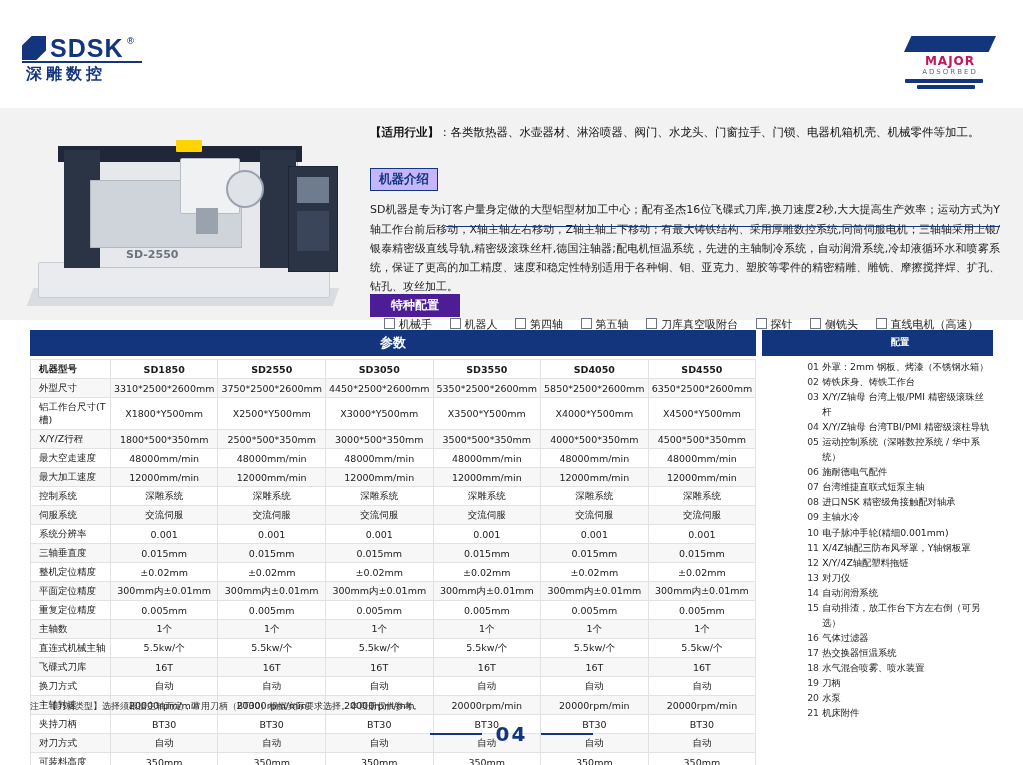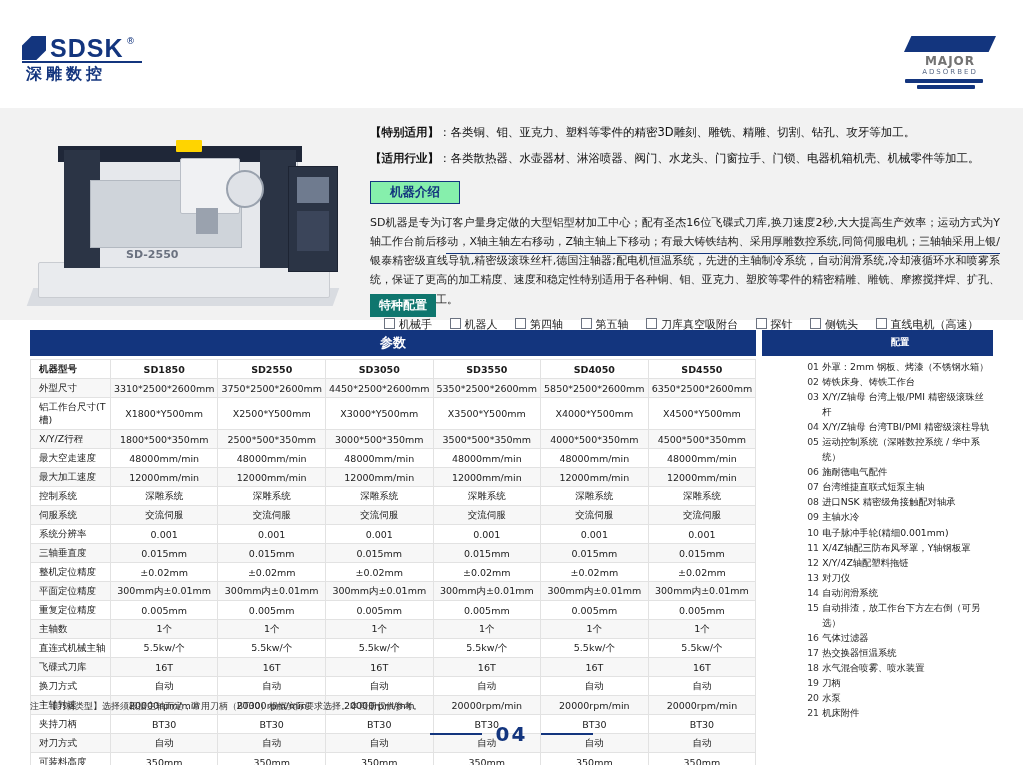--- a/index.html
+++ b/index.html
@@ -44,21 +44,21 @@
   .band-sk1{position:absolute;left:588px;top:0;width:34px;height:44px;background:#13357e;
     clip-path:polygon(22px 0,100% 0,calc(100% - 22px) 100%,0 100%);}
   .band-sk2{position:absolute;left:620px;top:0;width:26px;height:44px;background:#13357e;
     clip-path:polygon(22px 0,100% 0,calc(100% - 22px) 100%,0 100%);}
 
   .major{position:absolute;right:18px;top:36px;width:110px;height:58px;text-align:center;}
   .major .m-top{
     width:92px;height:16px;margin:0 auto;
     background:#13357e;clip-path:polygon(8% 0,100% 0,92% 100%,0 100%);
   }
-  .major .m-txt{font-size:12px;font-weight:bold;color:#737373;letter-spacing:1px;margin-top:2px;}
+  .major .m-txt{font-size:12px;font-weight:bold;color:#be185d;letter-spacing:1px;margin-top:2px;}
   .major .m-sub{font-size:7px;color:#5a6a86;letter-spacing:2px;}
   .major .m-bars{position:relative;height:12px;margin-top:3px;}
   .major .m-bars i{position:absolute;height:4px;background:#13357e;display:block;border-radius:1px;}
 
   
   .hero{position:absolute;left:0;top:108px;width:1023px;height:212px;background:#f2f2f2;}
   .machine{
     position:absolute;left:30px;top:12px;width:320px;height:190px;
   }
   .m-base{position:absolute;left:8px;top:142px;width:290px;height:34px;background:#e9ebee;
@@ -83,28 +83,28 @@
   .m-cab .btns{position:absolute;left:8px;top:44px;width:32px;height:40px;background:#3b455a;}
   .m-label{position:absolute;left:96px;top:128px;font-size:11px;color:#6b7280;font-weight:bold;}
   .m-badge{position:absolute;left:146px;top:20px;width:26px;height:12px;background:#ffd400;border-radius:1px;}
 
   .hero-text{position:absolute;left:370px;top:16px;width:630px;}
   .hl{margin:0 0 9px 0;font-size:11.5px;color:#111;line-height:1.5;}
   .hl b{font-weight:bold;}
 
   .sec-tag{
     display:inline-block;border:1px solid #13357e;color:#13357e;font-weight:bold;
-    font-size:12.5px;padding:2px 19px;margin-top:4px;background:#86efac;
+    font-size:12.5px;padding:2px 8px;margin-top:18px;background:#c4b5fd;
   }
   .sec-line{position:absolute;left:76px;top:76px;width:554px;height:1px;background:#13357e;}
   .intro{margin:9px 0 0 0;font-size:11px;line-height:1.75;color:#1b1b1b;text-align:justify;}
 
   .cfg-row{position:absolute;left:370px;top:186px;width:630px;}
-  .cfg-tag{display:inline-block;background:#0f766e;color:#fff;font-size:12px;font-weight:bold;
-    padding:3px 9px;vertical-align:middle;}
+  .cfg-tag{display:inline-block;background:#4c1d95;color:#fff;font-size:12px;font-weight:bold;
+    padding:3px 21px;vertical-align:middle;}
   .cfg-opts{display:inline-block;margin-left:14px;vertical-align:middle;font-size:11px;}
   .cfg-opts span{margin-right:14px;white-space:nowrap;}
   .cbx{display:inline-block;width:9px;height:9px;border:1px solid #6b7280;background:#fff;
     margin-right:4px;vertical-align:-1px;}
 
   
   .content{position:absolute;left:30px;top:330px;width:963px;}
   .head-bar{display:flex;gap:6px;}
   .hb{background:#13357e;color:#fff;text-align:center;font-weight:bold;font-size:13px;padding:4px 0;}
   .hb.params{width:762px;}
@@ -169,23 +169,20 @@
       <div class="m-badge"></div>
       <div class="m-cab">
         <div class="scr"></div>
         <div class="btns"></div>
       </div>
       <div class="m-label">SD-2550</div>
     </div>
 
     <div class="hero-text">
       <p class="hl">
-        <b>【特别适用】</b><span>：各类铜、钼、亚克力、塑料等零件的精密3D雕刻、雕铣、精雕、切割、钻孔、攻牙等加工。</span>
-      </p>
-      <p class="hl">
         <b>【适用行业】</b><span>：各类散热器、水壶器材、淋浴喷器、阀门、水龙头、门窗拉手、门锁、电器机箱机壳、机械零件等加工。</span>
       </p>
       <div style="position:relative;">
         <span class="sec-tag">机器介绍</span>
         <div class="sec-line"></div>
       </div>
       <p class="intro">SD机器是专为订客户量身定做的大型铝型材加工中心；配有圣杰16位飞碟式刀库,换刀速度2秒,大大提高生产效率；运动方式为Y轴工作台前后移动，X轴主轴左右移动，Z轴主轴上下移动；有最大铸铁结构、采用厚雕数控系统,同筒伺服电机；三轴轴采用上银/银泰精密级直线导轨,精密级滚珠丝杆,德国注轴器;配电机恒温系统，先进的主轴制冷系统，自动润滑系统,冷却液循环水和喷雾系统，保证了更高的加工精度、速度和稳定性特别适用于各种铜、钼、亚克力、塑胶等零件的精密精雕、雕铣、摩擦搅拌焊、扩孔、钻孔、攻丝加工。</p>
     </div>
 
     <div class="cfg-row">

